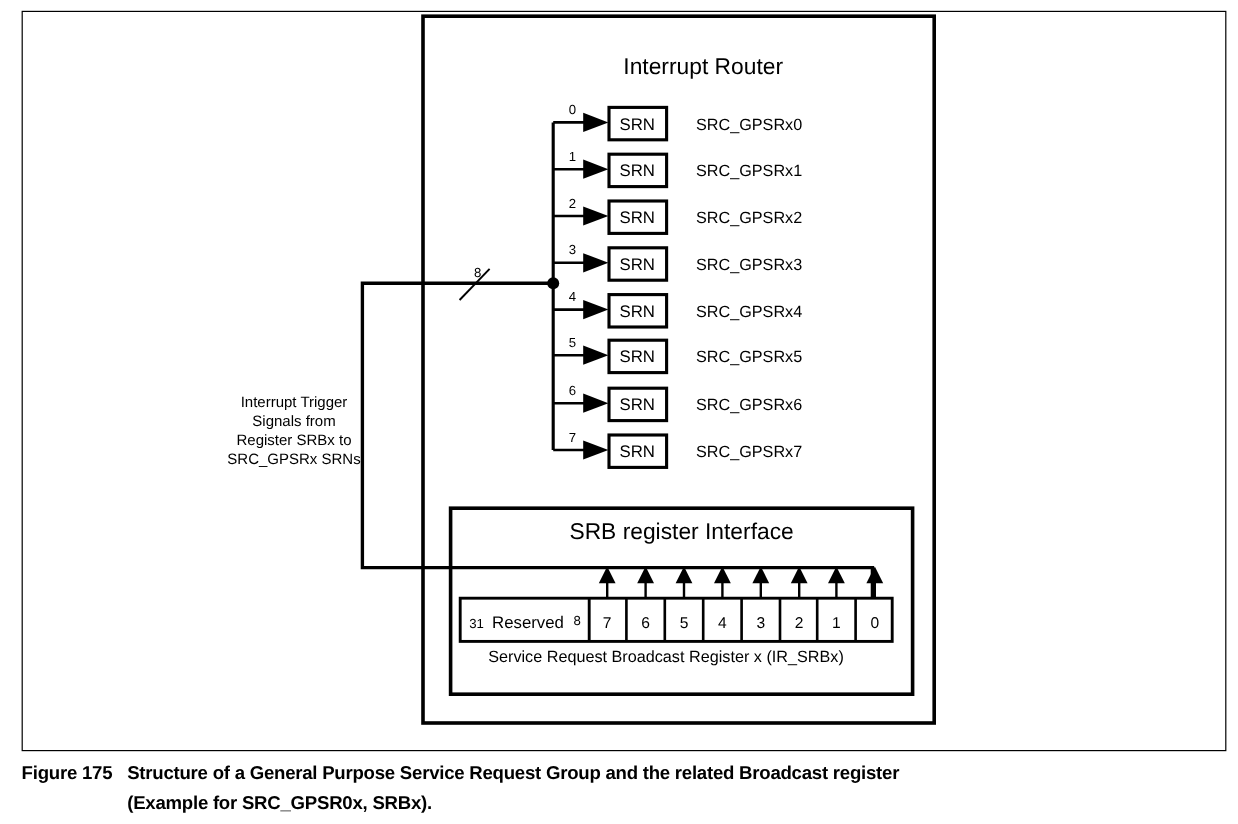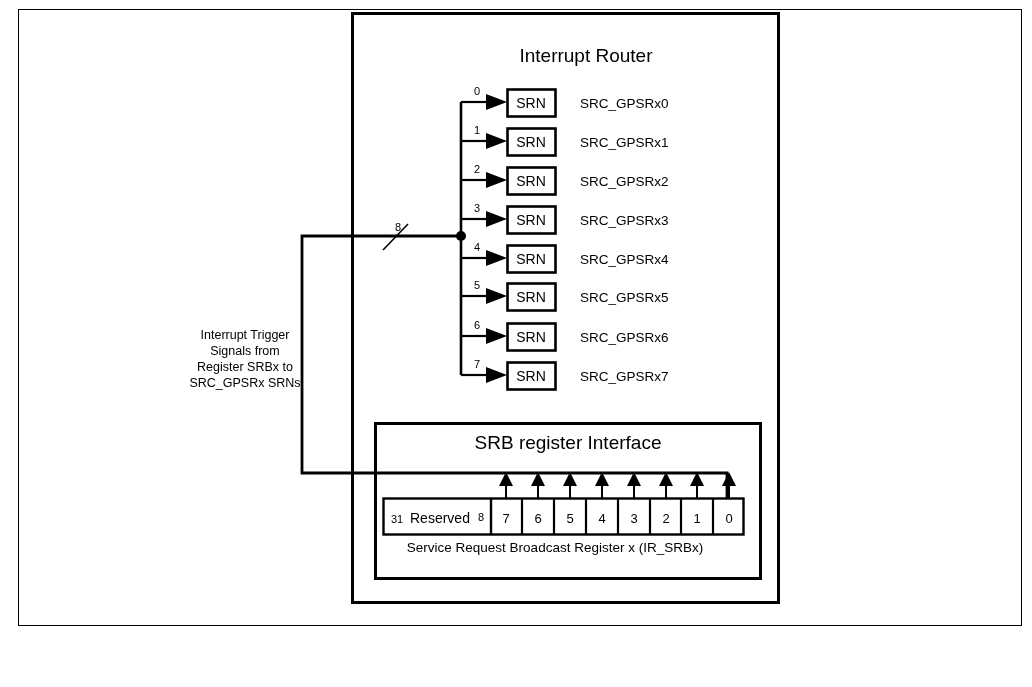--- a/index.html
+++ b/index.html
@@ -173,14 +173,18 @@
       <text class="t-bit" x="634" y="523" text-anchor="middle">3</text>
       <text class="t-bit" x="666" y="523" text-anchor="middle">2</text>
       <text class="t-bit" x="697" y="523" text-anchor="middle">1</text>
       <text class="t-bit" x="729" y="523" text-anchor="middle">0</text>
     </g>
 
     <text class="t-reg" x="555" y="552" text-anchor="middle">Service Request Broadcast Register x (IR_SRBx)</text>
 
   </svg>
 
+  <div class="cap">
+    <span class="lbl">Figure 175</span><span>Structure of a General Purpose Service Request Group and the related Broadcast register</span>
+    <span class="l2">(Example for SRC_GPSR0x, SRBx).</span>
+  </div>
 
 </div>
 
 </body></html>

